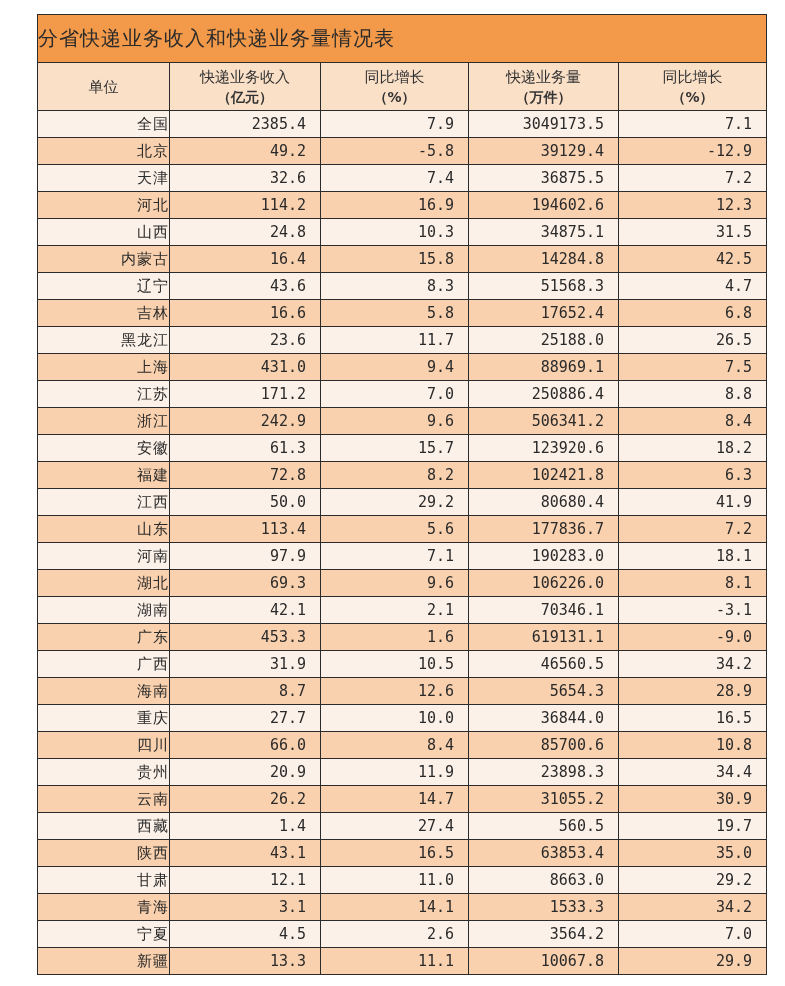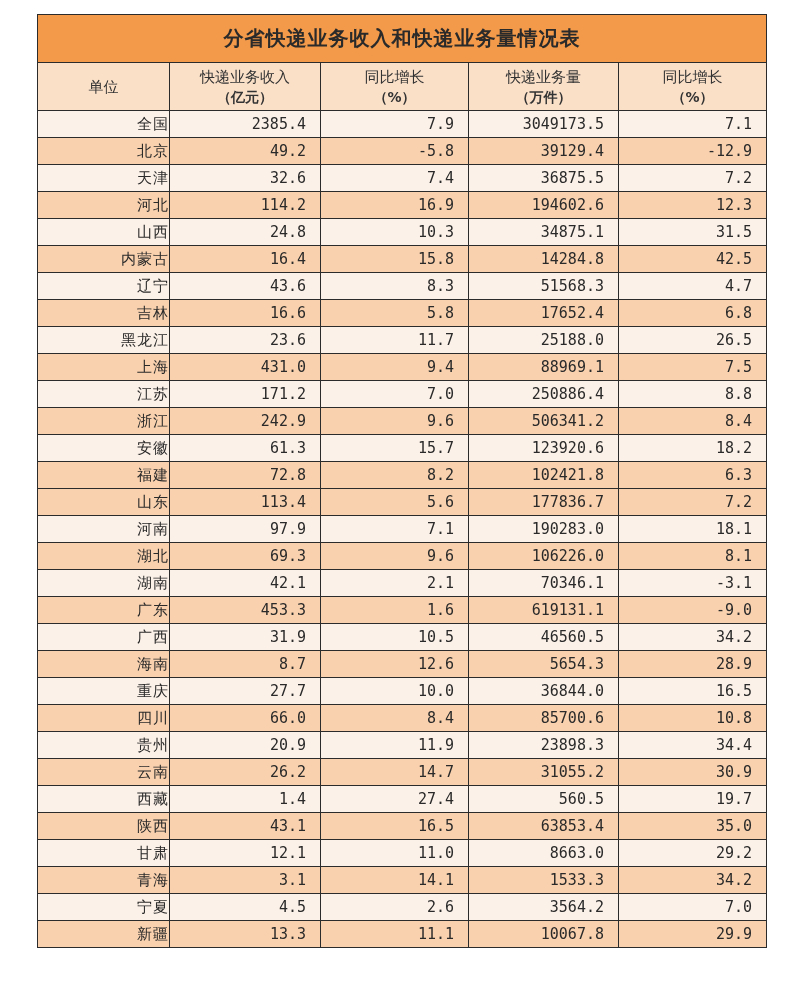--- a/index.html
+++ b/index.html
@@ -1,22 +1,22 @@
 <!DOCTYPE html>
 <html><head>
 <meta charset="utf-8">
 <style>
   html, body { margin:0; padding:0; background:#ffffff; }
   body { width:785px; height:986px; position:relative; overflow:hidden;
          font-family:"DejaVu Sans","Liberation Sans",sans-serif; color:#2a2a2a; }
   .tbl { position:absolute; left:37px; top:14px; width:729px;
          border-collapse:collapse; table-layout:fixed; border:1.5px solid #2b2b2b; }
   .tbl td, .tbl th { border:1px solid #2b2b2b; padding:0; overflow:hidden; white-space:nowrap; }
-  .title-cell { height:47px; background:#f39a4a; text-align:center;
-                font-weight:bold; font-size:20px; color:#2a2a2a; letter-spacing:1px; }
+  .title-cell { height:47px; background:#f39a4a; 
+                font-weight:normal; font-size:20px; color:#2a2a2a; letter-spacing:1px; }
   .hdr th { height:47px; background:#fbe0c8; font-weight:normal; font-size:15px;
             text-align:center; line-height:20px; color:#333; }
   .hdr th .l2 { display:block; font-size:14px;font-weight:bold; }
   .row td { height:26px; font-size:15px; line-height:26px; }
   .row.odd td { background:#fcf1e8; }
   .row.even td { background:#f9d1ae; }
   .row td.name { text-align:right; letter-spacing:1px; }
   .row td.num { text-align:right; padding-right:14px; font-family:"DejaVu Sans Mono","Liberation Mono",monospace; font-size:15px; }
 </style>
 </head>
@@ -134,20 +134,27 @@
         <td class="num">123920.6</td>
         <td class="num">18.2</td>
       </tr>
       <tr class="row even">
         <td class="name">福建</td>
         <td class="num">72.8</td>
         <td class="num">8.2</td>
         <td class="num">102421.8</td>
         <td class="num">6.3</td>
       </tr>
+      <tr class="row odd">
+        <td class="name">江西</td>
+        <td class="num">50.0</td>
+        <td class="num">29.2</td>
+        <td class="num">80680.4</td>
+        <td class="num">41.9</td>
+      </tr>
       <tr class="row even">
         <td class="name">山东</td>
         <td class="num">113.4</td>
         <td class="num">5.6</td>
         <td class="num">177836.7</td>
         <td class="num">7.2</td>
       </tr>
       <tr class="row odd">
         <td class="name">河南</td>
         <td class="num">97.9</td>

